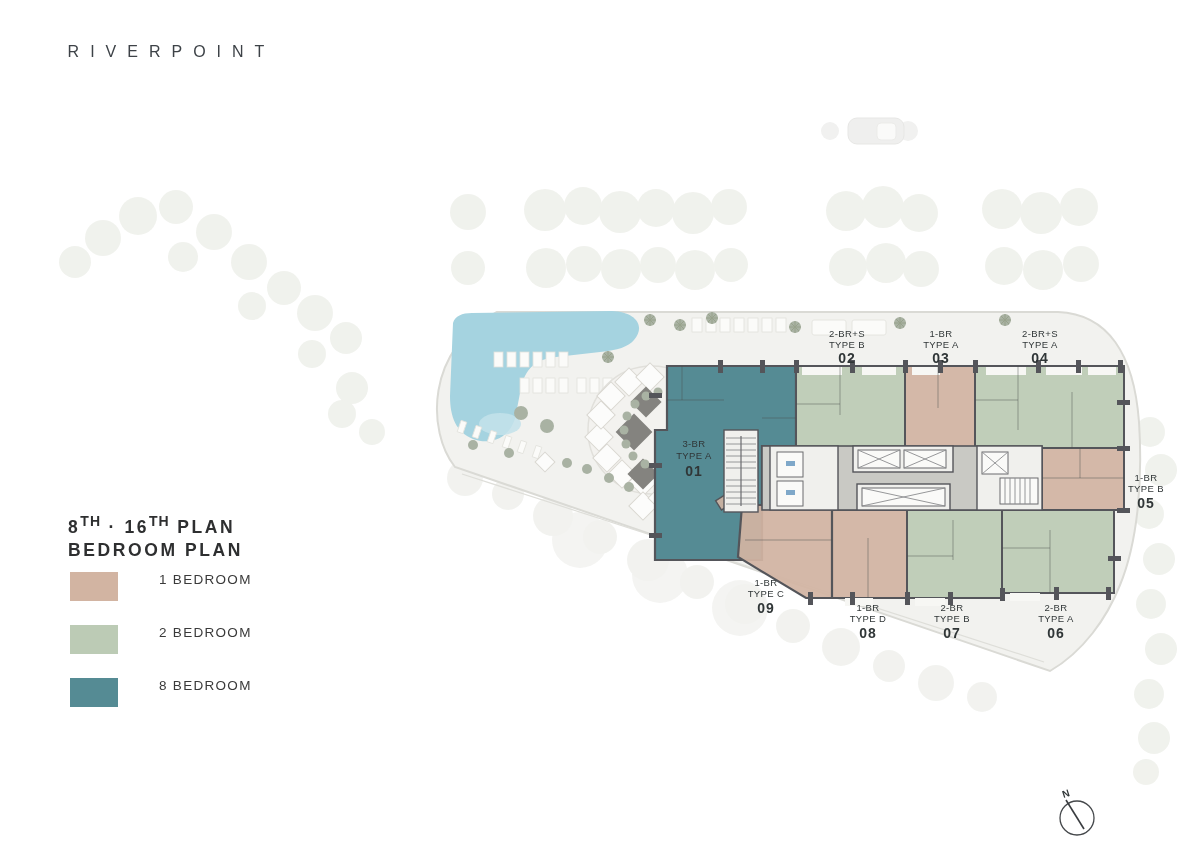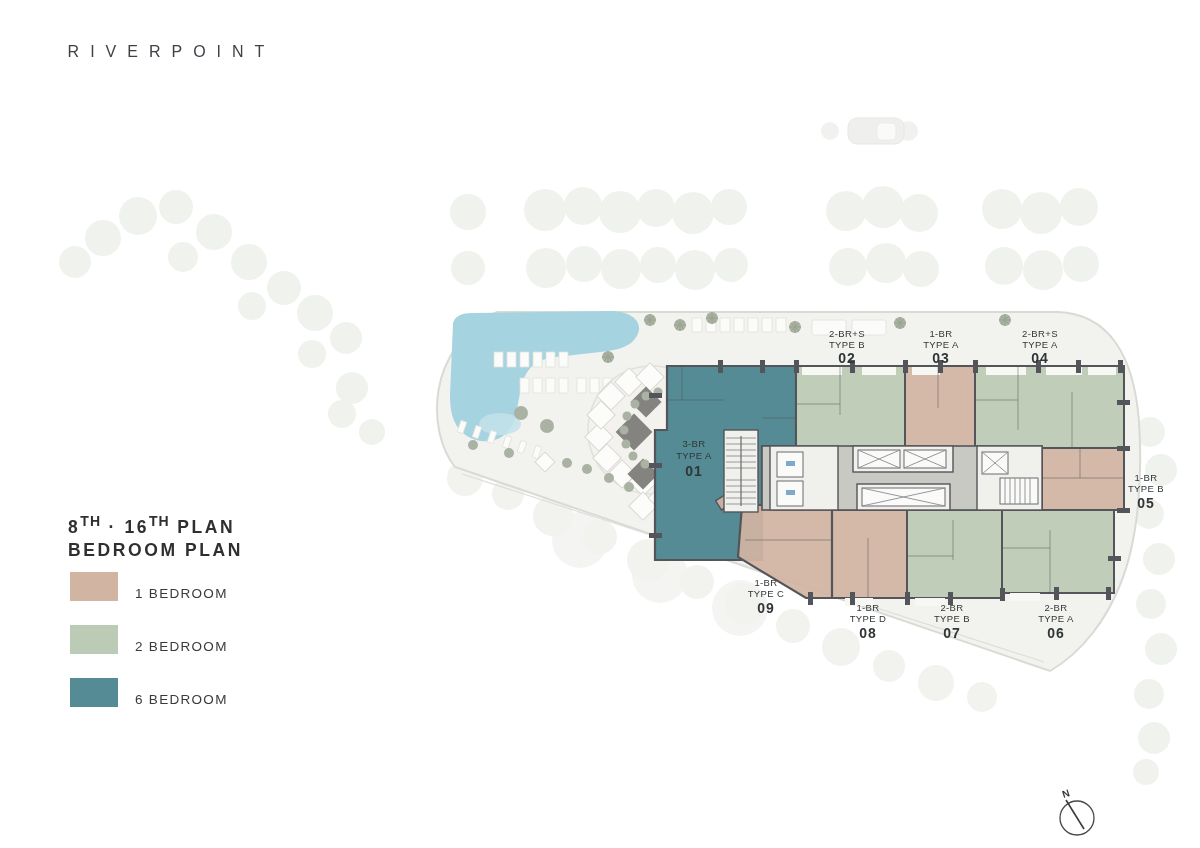--- a/index.html
+++ b/index.html
@@ -10,21 +10,21 @@
   
   .brand{position:absolute;left:42px;top:40px;width:250px;text-align:center;color:#26292d;}
   .brand-one{font-size:27px;font-weight:700;letter-spacing:15px;padding-left:13px;}
   .brand-river{font-size:16px;font-weight:300;letter-spacing:11px;padding-left:9px;margin-top:3px;color:#3d4247;}
   
   .plan-title{position:absolute;left:68px;top:510px;font-size:17.5px;font-weight:600;
     letter-spacing:2.6px;color:#2e2f30;line-height:23px;}
   .plan-title sup{font-size:14px;letter-spacing:1px;}
   
   .legend{position:absolute;left:70px;top:572px;}
-  .legend-row{display:flex;align-items:flex-end;height:29px;margin-bottom:24px;}
+  .legend-row{display:flex;align-items:flex-start;height:29px;margin-bottom:24px;gap:24px;}
   .legend-row svg{display:block;}
   .legend-label{margin-left:17px;font-size:13.5px;letter-spacing:1.3px;color:#3a3a3a;}
   
   svg.plan{position:absolute;left:0;top:0;}
   svg text{font-family:"Liberation Sans", sans-serif;fill:#303637;}
   .u-line{font-size:9.5px;letter-spacing:0.4px;}
   .u-num{font-size:14px;font-weight:bold;letter-spacing:1px;}
   .tree{fill:#edefe9;}
   .tree2{fill:#eff0ec;}
   .blob{fill:#f2f2ef;}
@@ -451,15 +451,15 @@
   <div class="legend-row">
     <svg width="48" height="29">
       <rect width="48" height="29" fill="#bccbb5"></rect>
     </svg>
     <span class="legend-label">2 BEDROOM</span>
   </div>
   <div class="legend-row">
     <svg width="48" height="29">
       <rect width="48" height="29" fill="#558b94"></rect>
     </svg>
-    <span class="legend-label">6 BEDROOM</span>
+    <span class="legend-label">8 BEDROOM</span>
   </div>
 </div>
 
 </body></html>

